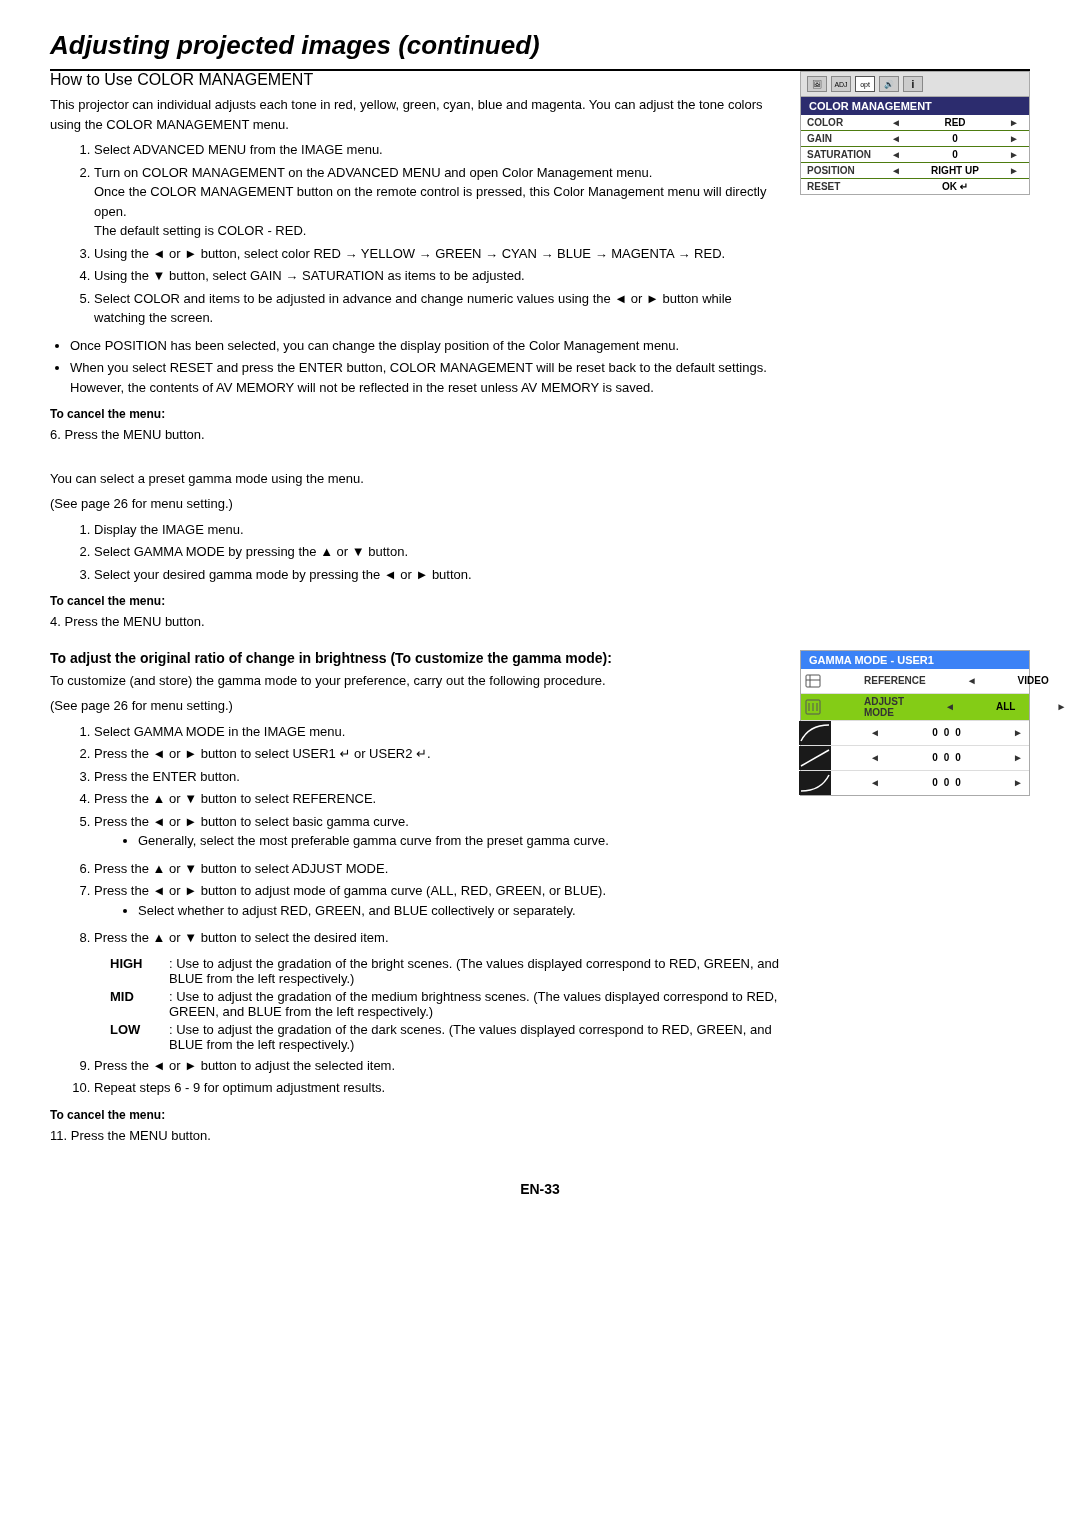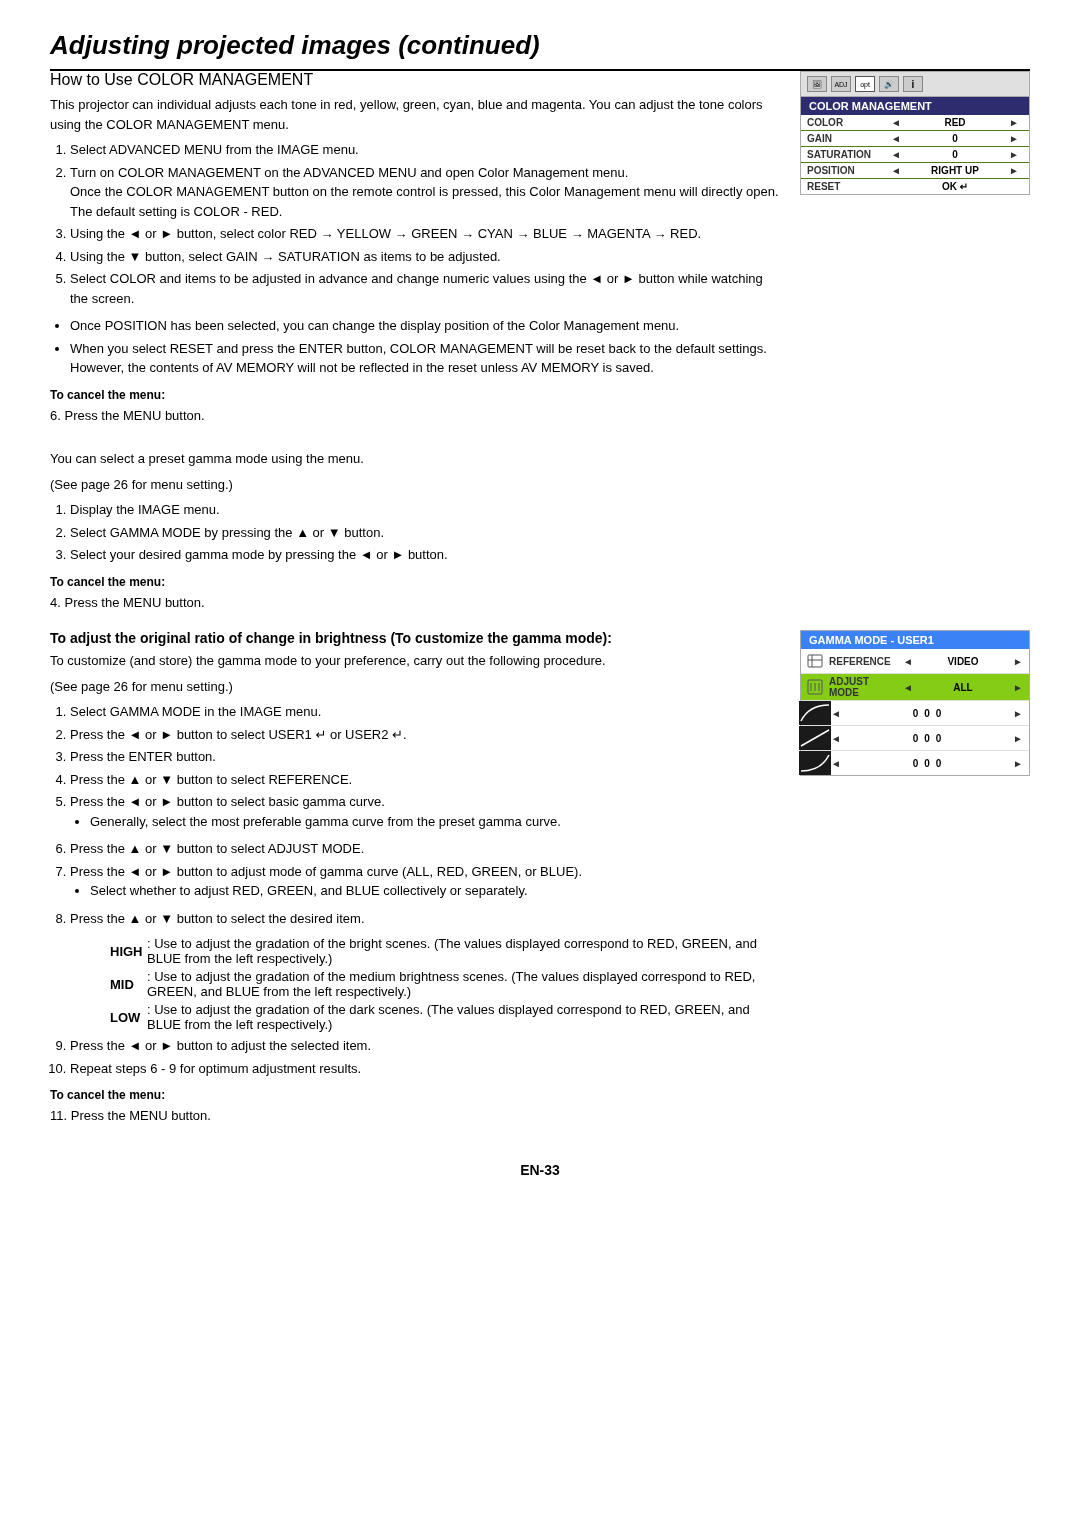--- a/index.html
+++ b/index.html
@@ -24,21 +24,21 @@
       font-weight: normal;
       margin-bottom: 6px;
     }
     h3.subsection-title {
       font-size: 14px;
       font-weight: bold;
       margin-bottom: 5px;
     }
     p { margin-bottom: 6px; line-height: 1.5; }
     ol { margin-left: 20px; margin-bottom: 8px; }
-    ol li { margin-bottom: 3px; line-height: 1.5; }
+    ol li { margin-bottom: 3px; line-height: 1.5; margin-left: 24px; }
     ul { margin-left: 20px; margin-bottom: 8px; }
     ul li { margin-bottom: 3px; line-height: 1.5; list-style-type: disc; }
     .bold { font-weight: bold; }
 
     .section-block {
       margin-bottom: 18px;
     }
     .section-with-ui {
       display: flex;
       gap: 20px;
@@ -120,20 +120,21 @@
       font-weight: bold;
       font-size: 11px;
       padding: 3px 8px;
       text-transform: uppercase;
     }
     .gamma-panel-row {
       display: flex;
       align-items: center;
       padding: 2px 4px;
       border-bottom: 1px solid #ddd;
+      gap: 39px;
     }
     .gamma-panel-row:last-child { border-bottom: none; }
     .gamma-row-icon {
       width: 20px;
       height: 20px;
       margin-right: 4px;
       display: flex;
       align-items: center;
       justify-content: center;
     }
@@ -188,23 +189,22 @@
       margin-top: 30px;
       font-weight: bold;
     }
 
     .indent-block {
       margin-left: 60px;
       margin-bottom: 4px;
     }
     .indent-item {
       display: flex;
-      gap: 2px;
+      gap: 24px;
       margin-bottom: 3px;
-      align-items: center;
     }
     .indent-item-label {
       font-weight: bold;
       min-width: 35px;
     }
   </style>
 </head>
 <body>
 
 <h1 class="page-title">Adjusting projected images (continued)</h1>

